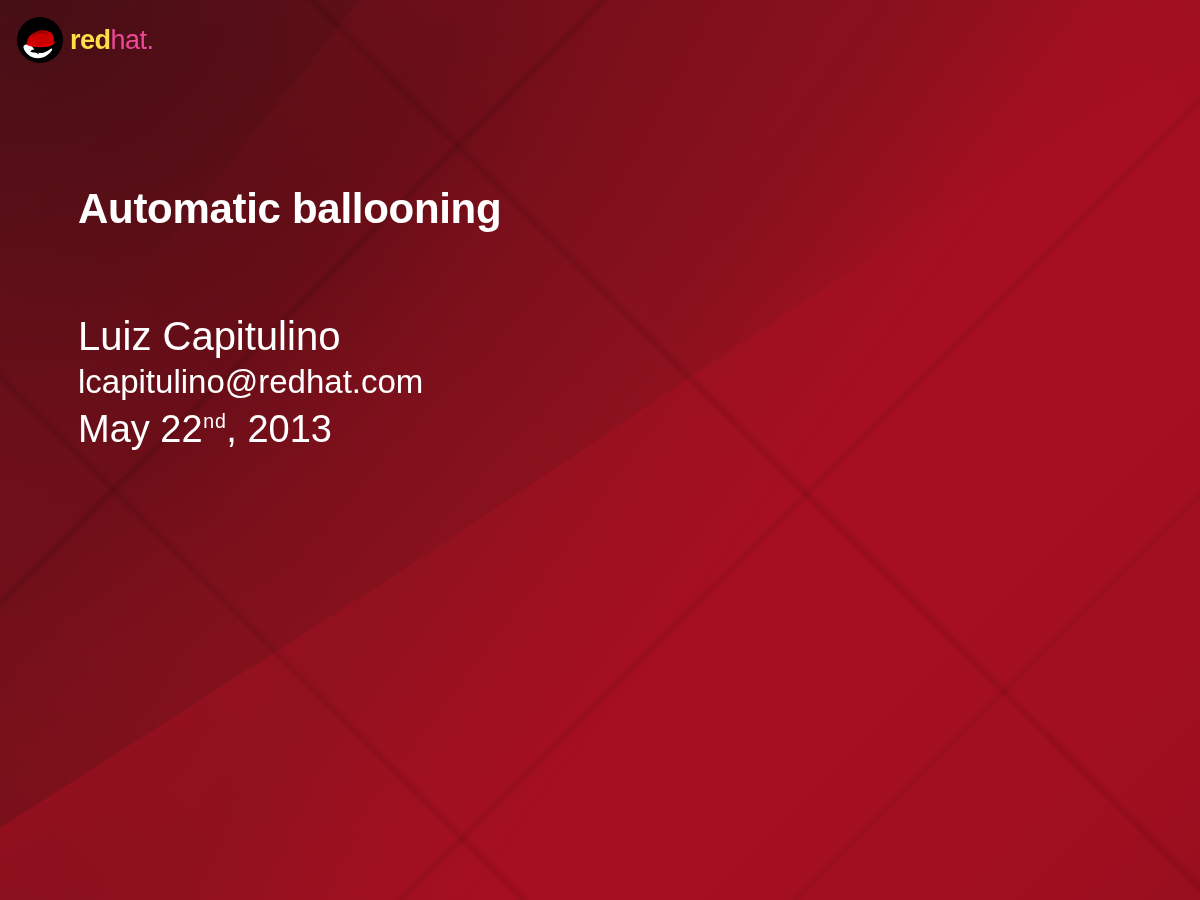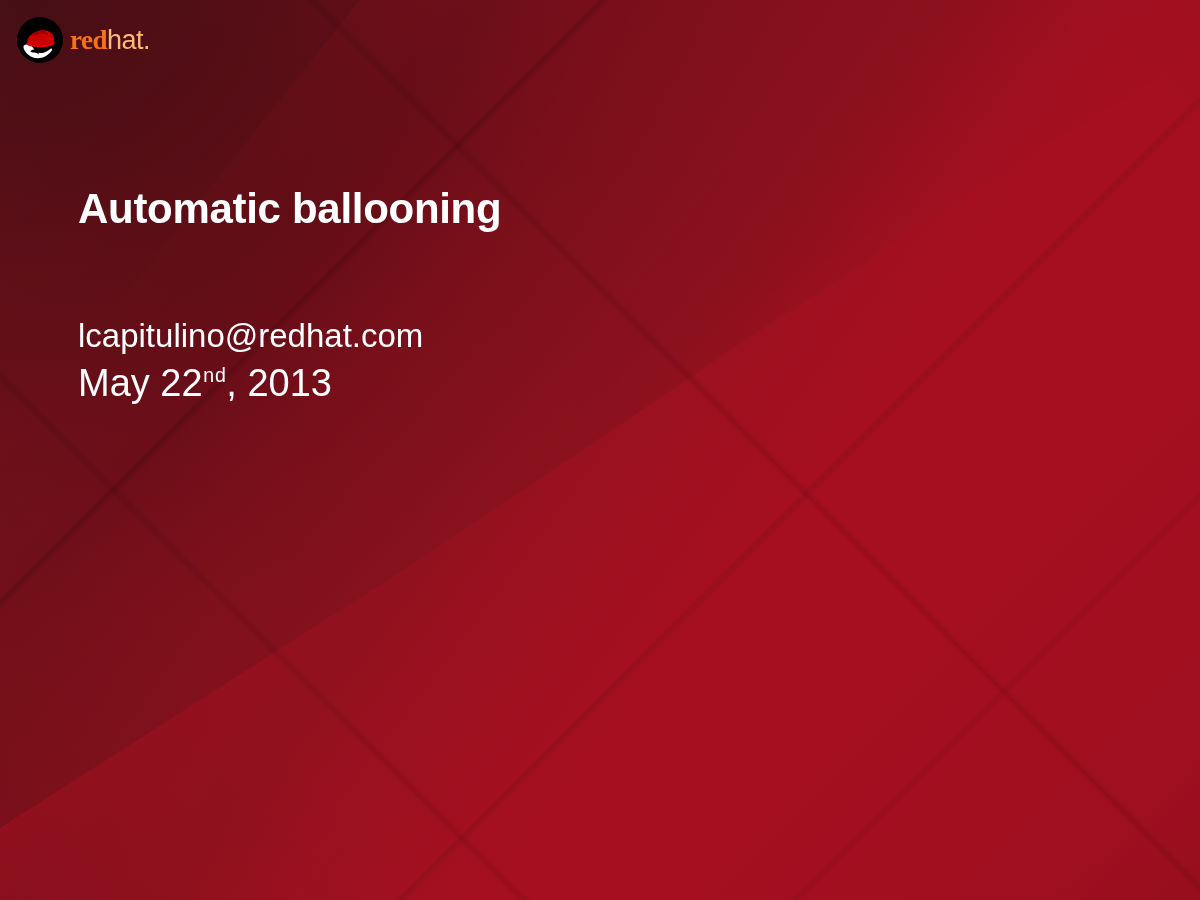--- a/index.html
+++ b/index.html
@@ -142,27 +142,26 @@
   .logo-word {
     margin-left: 6px;
     font-size: 27px;
     letter-spacing: -0.5px;
     line-height: 1;
     white-space: nowrap;
     display: block;
   }
 
   .logo-word .w-red {
-    color: #f97316;
+    color: #fde047;
     font-weight: bold;
-    font-family: Liberation Serif, serif;
   }
 
   .logo-word .w-hat {
-    color: #fdba74;
+    color: #ec4899;
     font-weight: normal;
   }
 
   
 
   .title {
     position: absolute;
     left: 78px;
     top: 185px;
     width: 1040px;
@@ -248,17 +247,18 @@
                C21 59 21 57 22 56 Z" fill="#EE0000"></path>
     </svg>
     <span class="logo-word">
       <span class="w-red">red</span><span class="w-hat">hat.</span>
     </span>
   </div>
 
   <div class="title">Automatic ballooning</div>
 
   <div class="subtitle">
+    <div class="sub-author">Luiz Capitulino</div>
     <div class="sub-email">lcapitulino@redhat.com</div>
     <div class="sub-date"><span>May 22</span><sup>nd</sup><span>, 2013</span></div>
   </div>
 
 </div>
 
 </body></html>

